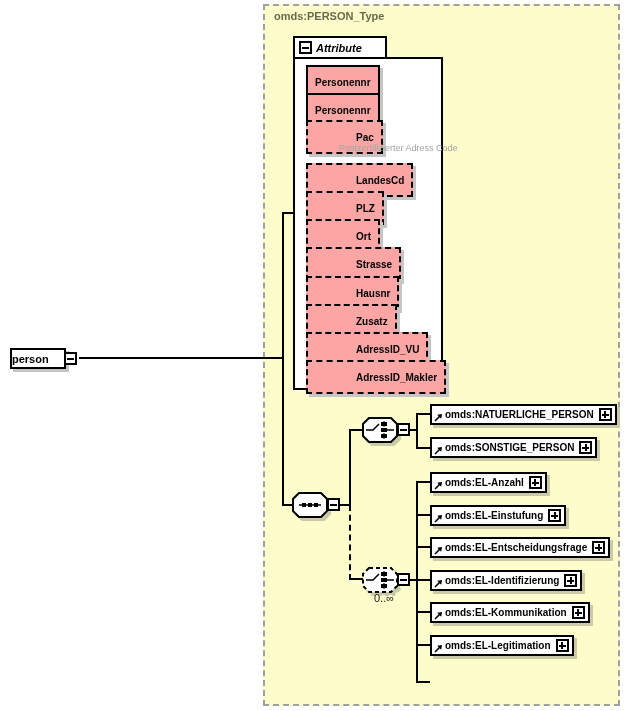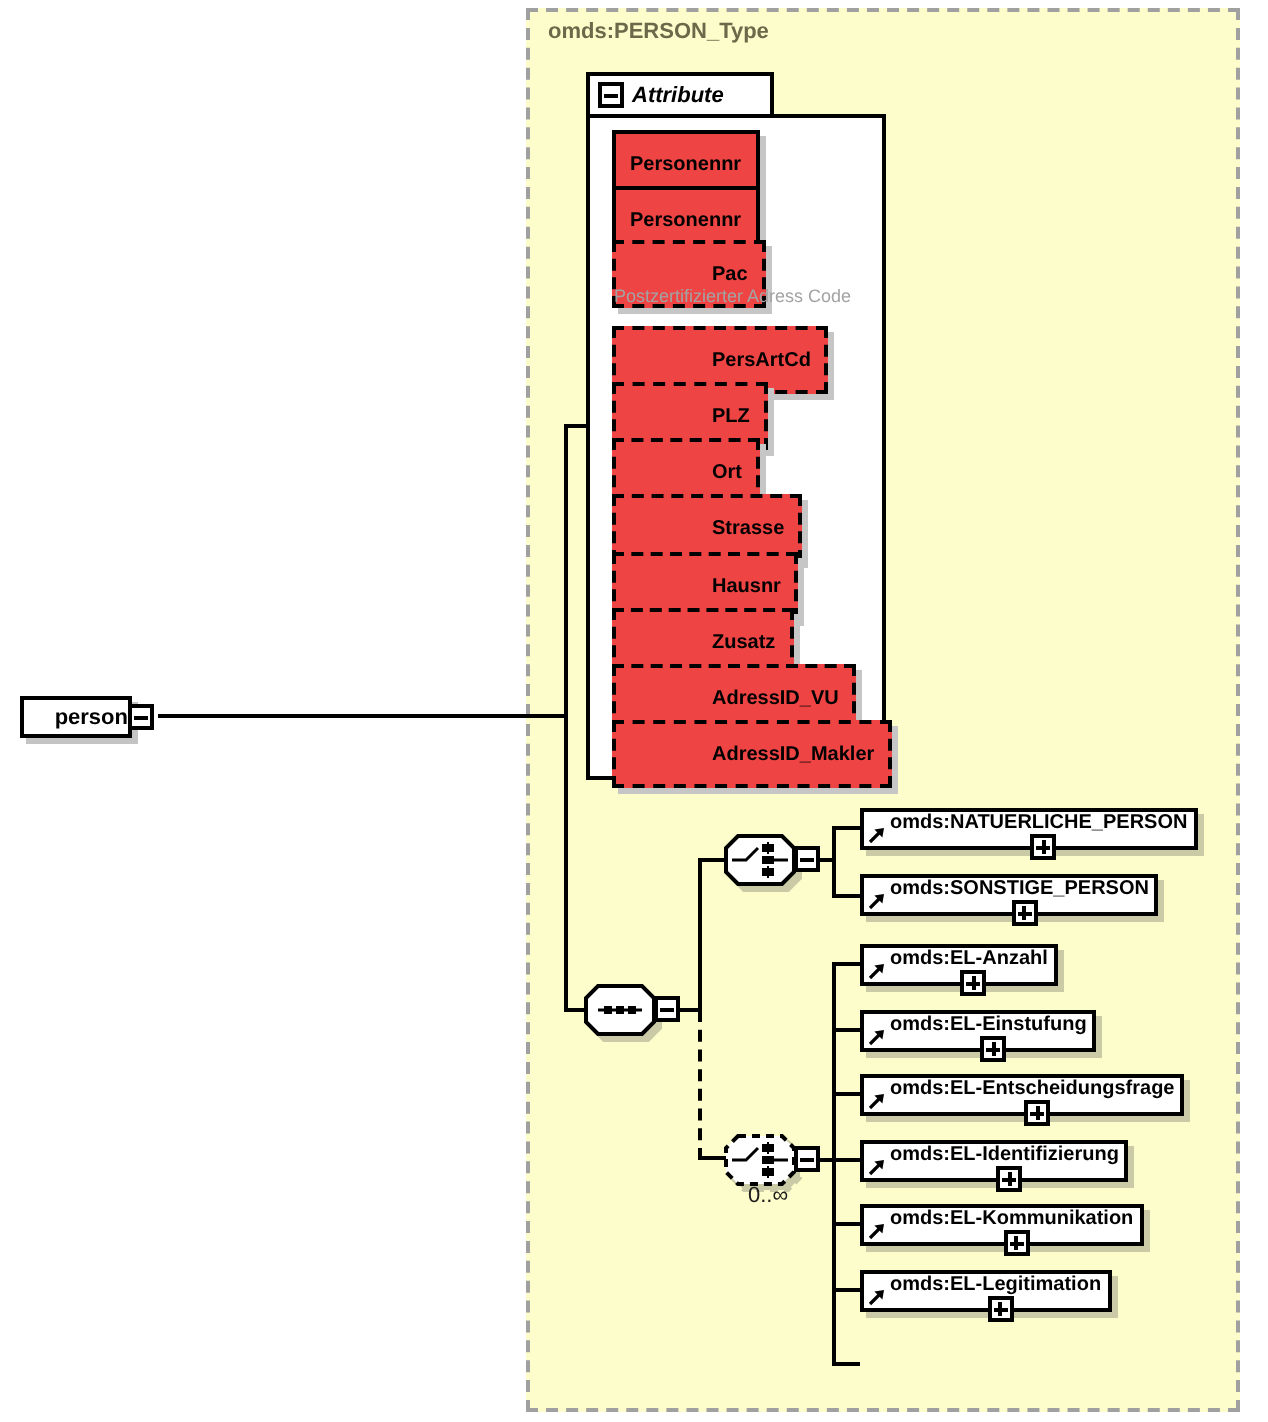--- a/index.html
+++ b/index.html
@@ -22,34 +22,33 @@
   .hline { height:2px; } .vline { width:2px; }
   .dvline { position:absolute; width:0; border-left:2px dashed #000; }
   .dhline { position:absolute; height:0; border-top:2px dashed #000; }
   
   .node {
     position:absolute; background:#fff; border:2px solid #000; box-sizing:border-box;
     height:21px; display:flex; align-items:center; white-space:nowrap;
     font-size:11px; font-weight:bold; color:#000;
   }
   .shadow-w { box-shadow:3px 3px 0 #C4C4C4; }
-  .person-box { left:10px; top:348px; width:56px; justify-content:flex-end; }
+  .person-box { left:10px; top:348px; width:56px; justify-content:flex-start; }
   .anode {
-    position:absolute; left:306px; height:34px; background:#ef4444;
+    position:absolute; left:306px; height:34px; background:#fca5a5;
     border:2px solid #000; box-sizing:border-box; display:inline-flex; align-items:center;
     padding:0 7px; font-size:10px; font-weight:bold; white-space:nowrap;
     box-shadow:3px 3px 0 #C6C6C6;
   }
   .anode.dashed { border-style:dashed;padding-left:48px; }
   .ebox {
     position:absolute; height:21px; background:#fff; border:2px solid #000; box-sizing:border-box;
     display:flex; align-items:center; padding:0 3px 0 13px;
     font-size:10px; font-weight:bold; white-space:nowrap;
     box-shadow:3px 3px 0 #CACAA6;
-    flex-direction:column;
   }
   .ref-arrow { position:absolute; left:2px; bottom:1px; }
   
   .attr-tab {
     position:absolute; left:293px; top:36px; width:94px; height:21px;
     background:#fff; border:2px solid #000; border-bottom:none; box-sizing:border-box;
     display:flex; align-items:center; padding-left:21px;
     font-size:11px; font-weight:bold; font-style:italic;
   }
   .attr-box {
@@ -62,21 +61,21 @@
     border:2px solid #000; box-sizing:border-box;
   }
   .xbox::before { content:""; position:absolute; left:1px; right:1px; top:3.5px; height:2px; background:#000; }
   .xbox.plus::after { content:""; position:absolute; top:1px; bottom:1px; left:3.5px; width:2px; background:#000; }
   .xbox.inline-x { position:relative; flex:none; margin-left:5px; }
   .attr-tab .xbox { left:4px; top:3px; }
   
   .cmicon { position:absolute; width:38px; height:28px; }
   .cmicon svg { display:block; }
   
-  .annotation { position:absolute; color:#919191; white-space:nowrap; }
+  .annotation { position:absolute; color:#919191; white-space:nowrap;margin-left:32px; }
   .person-ann { left:13px; top:374px; font-size:10px; }
   .pac-ann { left:307px; top:143px; font-size:9px; color:#A3A3A3; }
   .occurs { position:absolute; left:374px; top:592px; font-size:11px; color:#1A1A1A; }
 </style>
 </head>
 <body>
 
 <div class="canvas">
 
   <div class="panel"></div>
@@ -120,21 +119,21 @@
       <span>Personennr</span>
     </div>
   <div class="anode" style="top:93px">
       <span>Personennr</span>
     </div>
   <div class="anode dashed" style="top:120px">
       <span>Pac</span>
     </div>
   <div class="annotation pac-ann">Postzertifizierter Adress Code</div>
   <div class="anode dashed" style="top:163px">
-      <span>PersArtCd</span>
+      <span>LandesCd</span>
     </div>
   <div class="anode dashed" style="top:191px">
       <span>PLZ</span>
     </div>
   <div class="anode dashed" style="top:219px">
       <span>Ort</span>
     </div>
   <div class="anode dashed" style="top:247px">
       <span>Strasse</span>
     </div>

